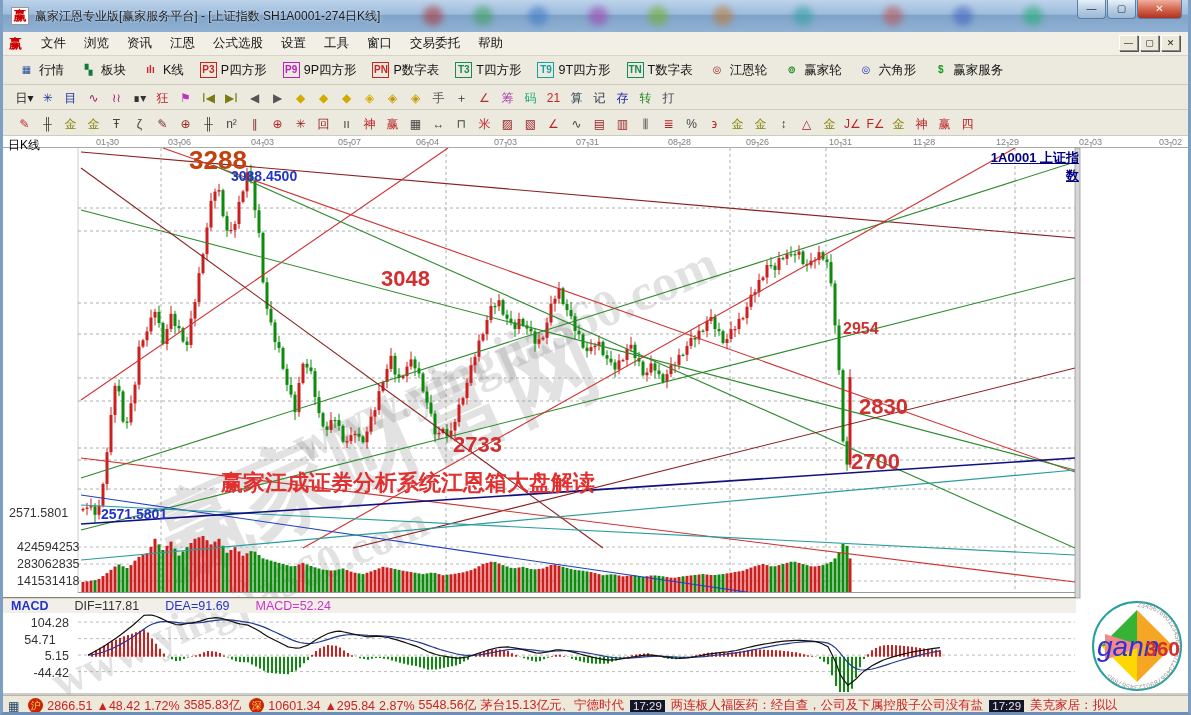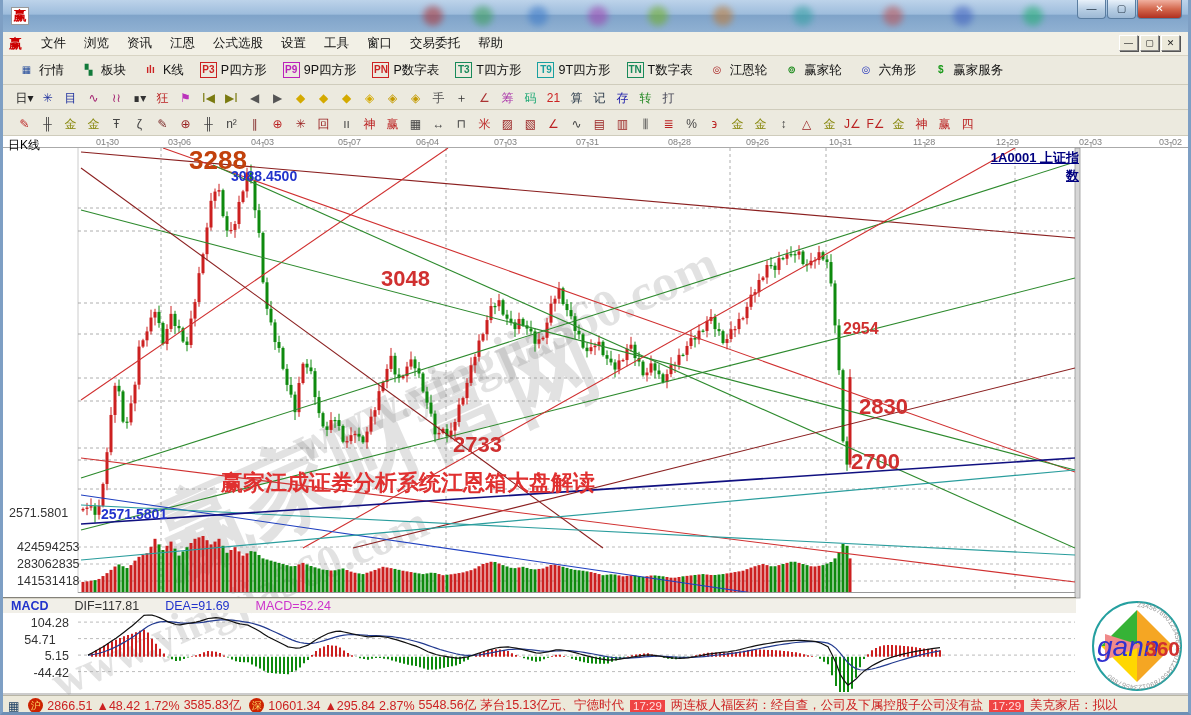--- a/index.html
+++ b/index.html
@@ -57,31 +57,32 @@
   .annot-qq{position:absolute;z-index:3;color:rgba(150,150,150,.85);font-weight:bold;white-space:nowrap;}
   .logo-box{position:absolute;left:1082px;top:462px;width:104px;height:96px;z-index:3;}
   
   .statusbar{position:absolute;left:0;top:695px;width:100%;height:20px;background:#ece9da;
     border-top:1px solid #b8b5a5;display:flex;align-items:center;padding-left:5px;
     font-size:12.5px;color:#c22;white-space:nowrap;overflow:hidden;}
   .sb-grid{color:#246;font-size:12px;margin-right:5px;}
   .sb-badge{display:inline-block;width:15px;height:15px;border-radius:50%;background:#cc2200;
     color:#ffd760;font-size:10px;line-height:15px;text-align:center;margin:0 4px;flex:0 0 auto;}
   .sb-seg{margin-right:4px;}
-  .tick-time{display:inline-block;background:#ef4444;color:#ffdede;padding:0 3px;margin:0 6px;
+  .tick-time{display:inline-block;background:#0f172a;color:#ffdede;padding:0 3px;margin:0 6px;
     font-size:11.5px;flex:0 0 auto;}
   .ticker{display:flex;align-items:center;overflow:hidden;flex:1;}
 </style>
 </head>
 <body>
 
 <div class="window">
 
   <div class="titlebar">
     <span class="app-ico">赢</span>
+    <span class="titletext">赢家江恩专业版[赢家服务平台] - [上证指数  SH1A0001-274日K线]</span>
     <div id="blurdots">
         <span class="blurdot" style="background: rgb(176, 48, 48); left: 420px;"></span>
         <span class="blurdot" style="background: rgb(58, 160, 86); left: 470px;"></span>
         <span class="blurdot" style="background: rgb(57, 120, 200); left: 525px;"></span>
         <span class="blurdot" style="background: rgb(160, 64, 176); left: 585px;"></span>
         <span class="blurdot" style="background: rgb(112, 176, 32); left: 645px;"></span>
         <span class="blurdot" style="background: rgb(192, 120, 48); left: 710px;"></span>
         <span class="blurdot" style="background: rgb(48, 160, 160); left: 790px;"></span>
         <span class="blurdot" style="background: rgb(192, 80, 80); left: 880px;"></span>
         <span class="blurdot" style="background: rgb(64, 96, 192); left: 950px;"></span>

